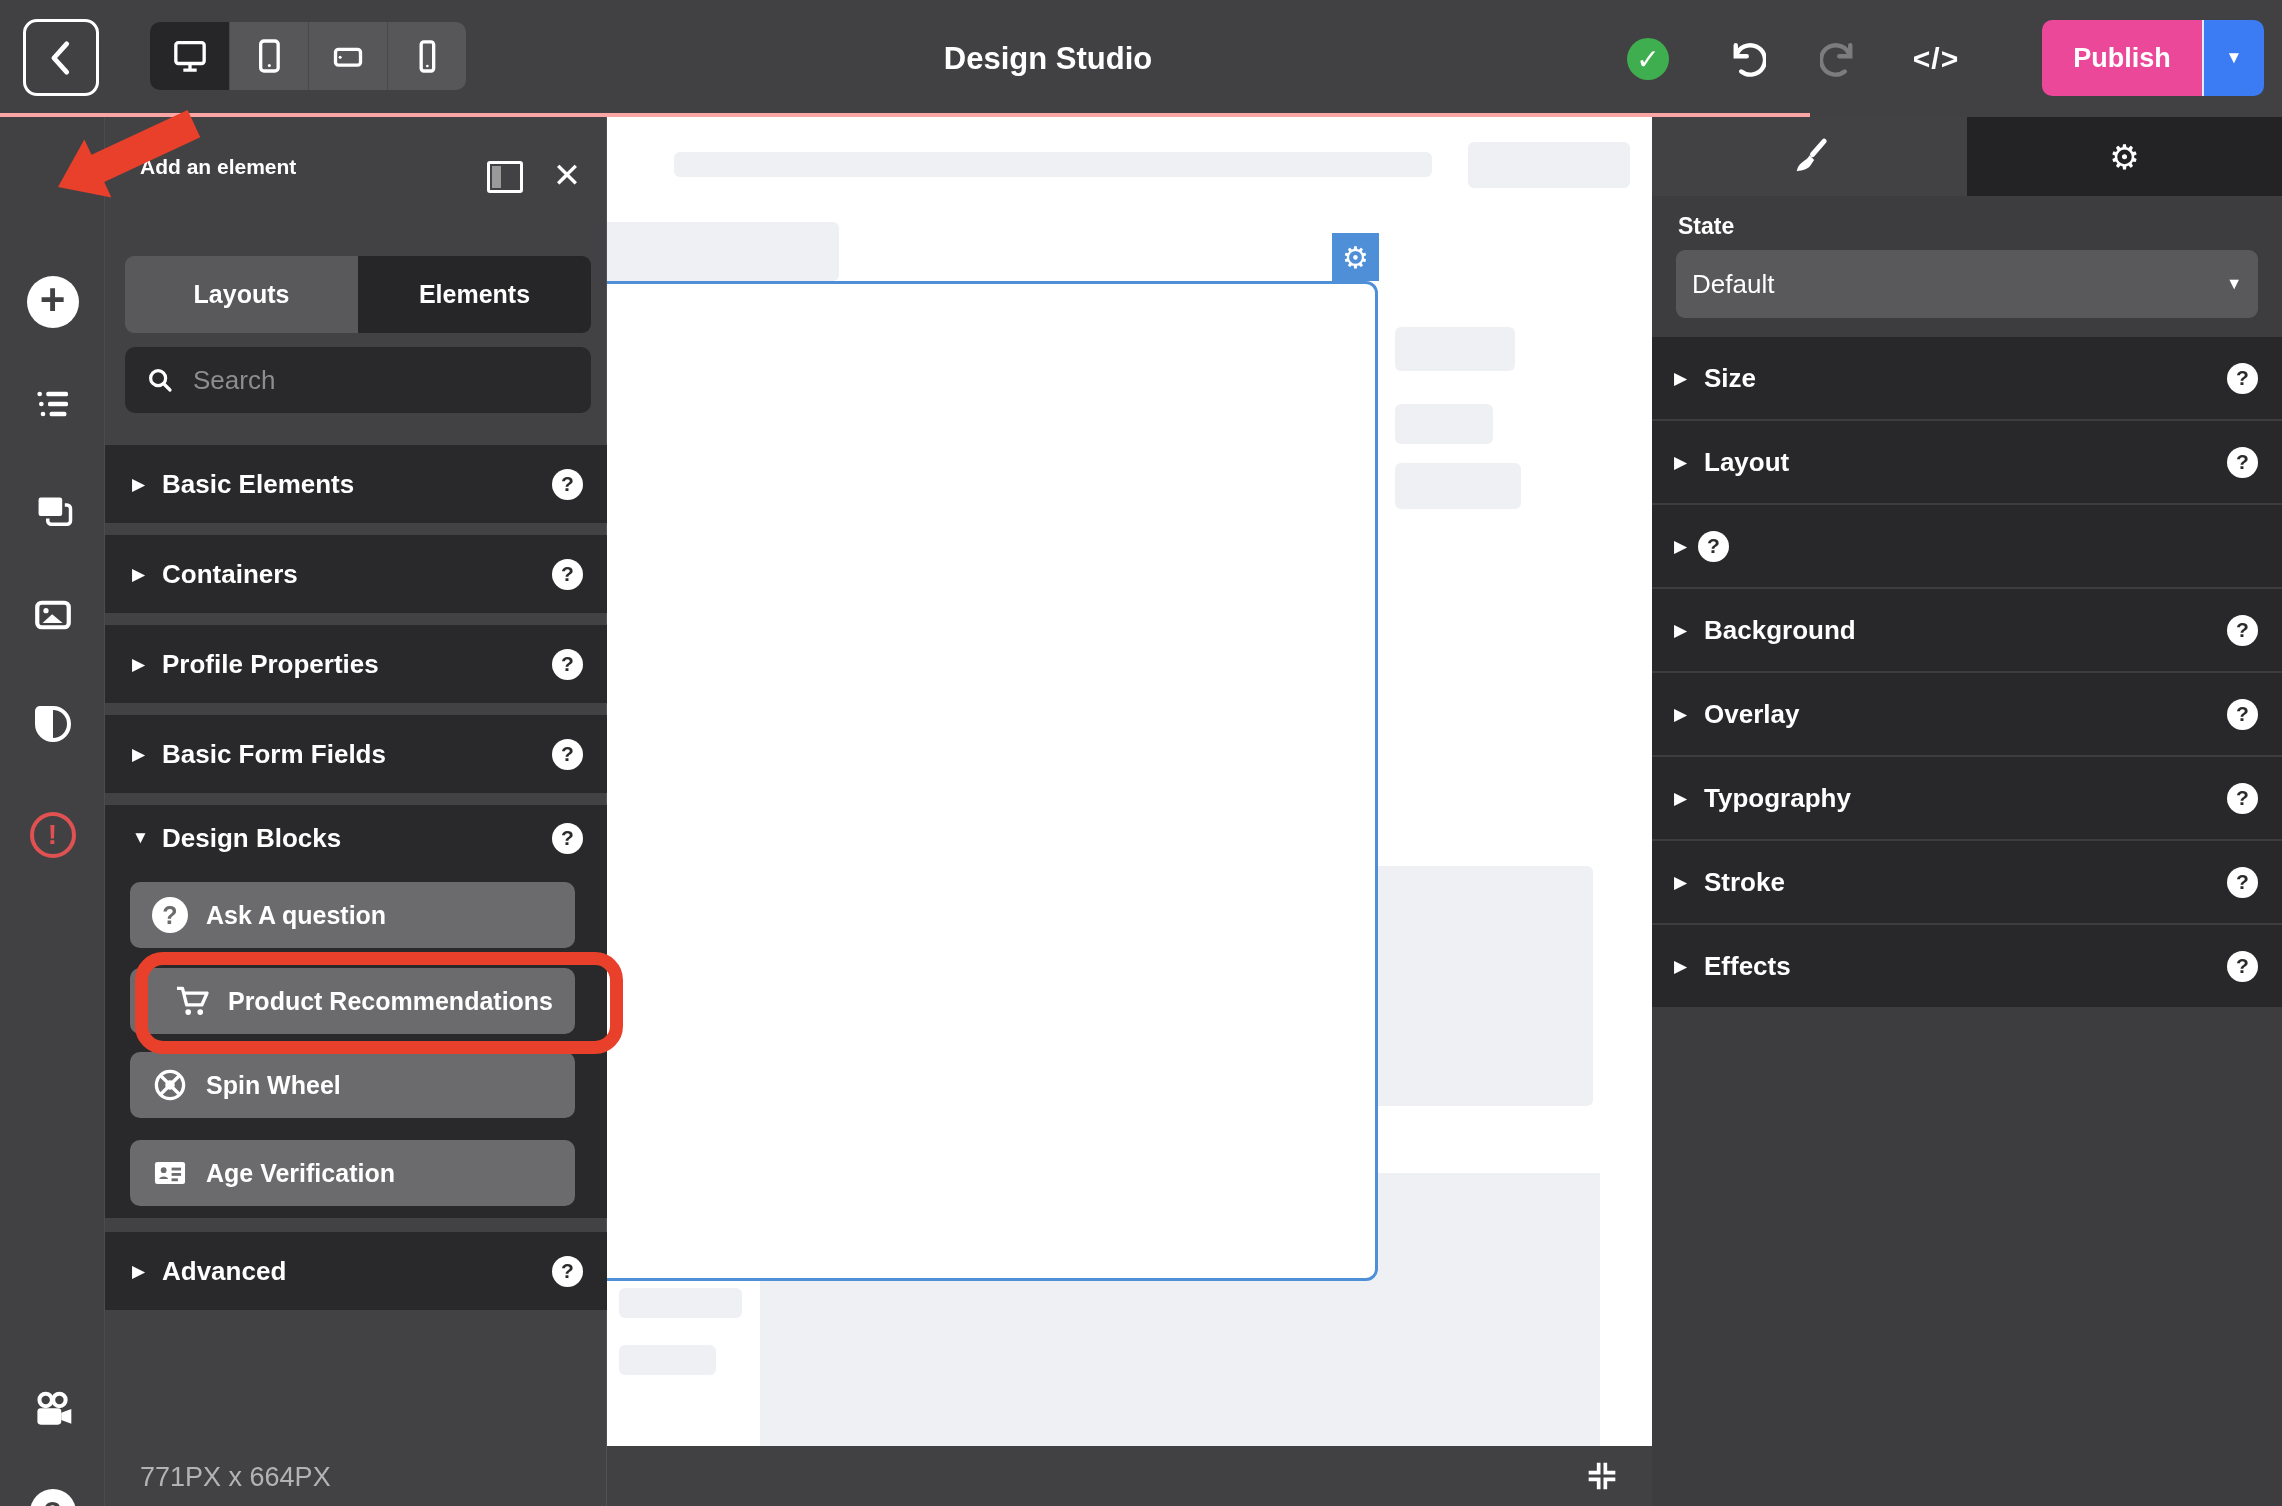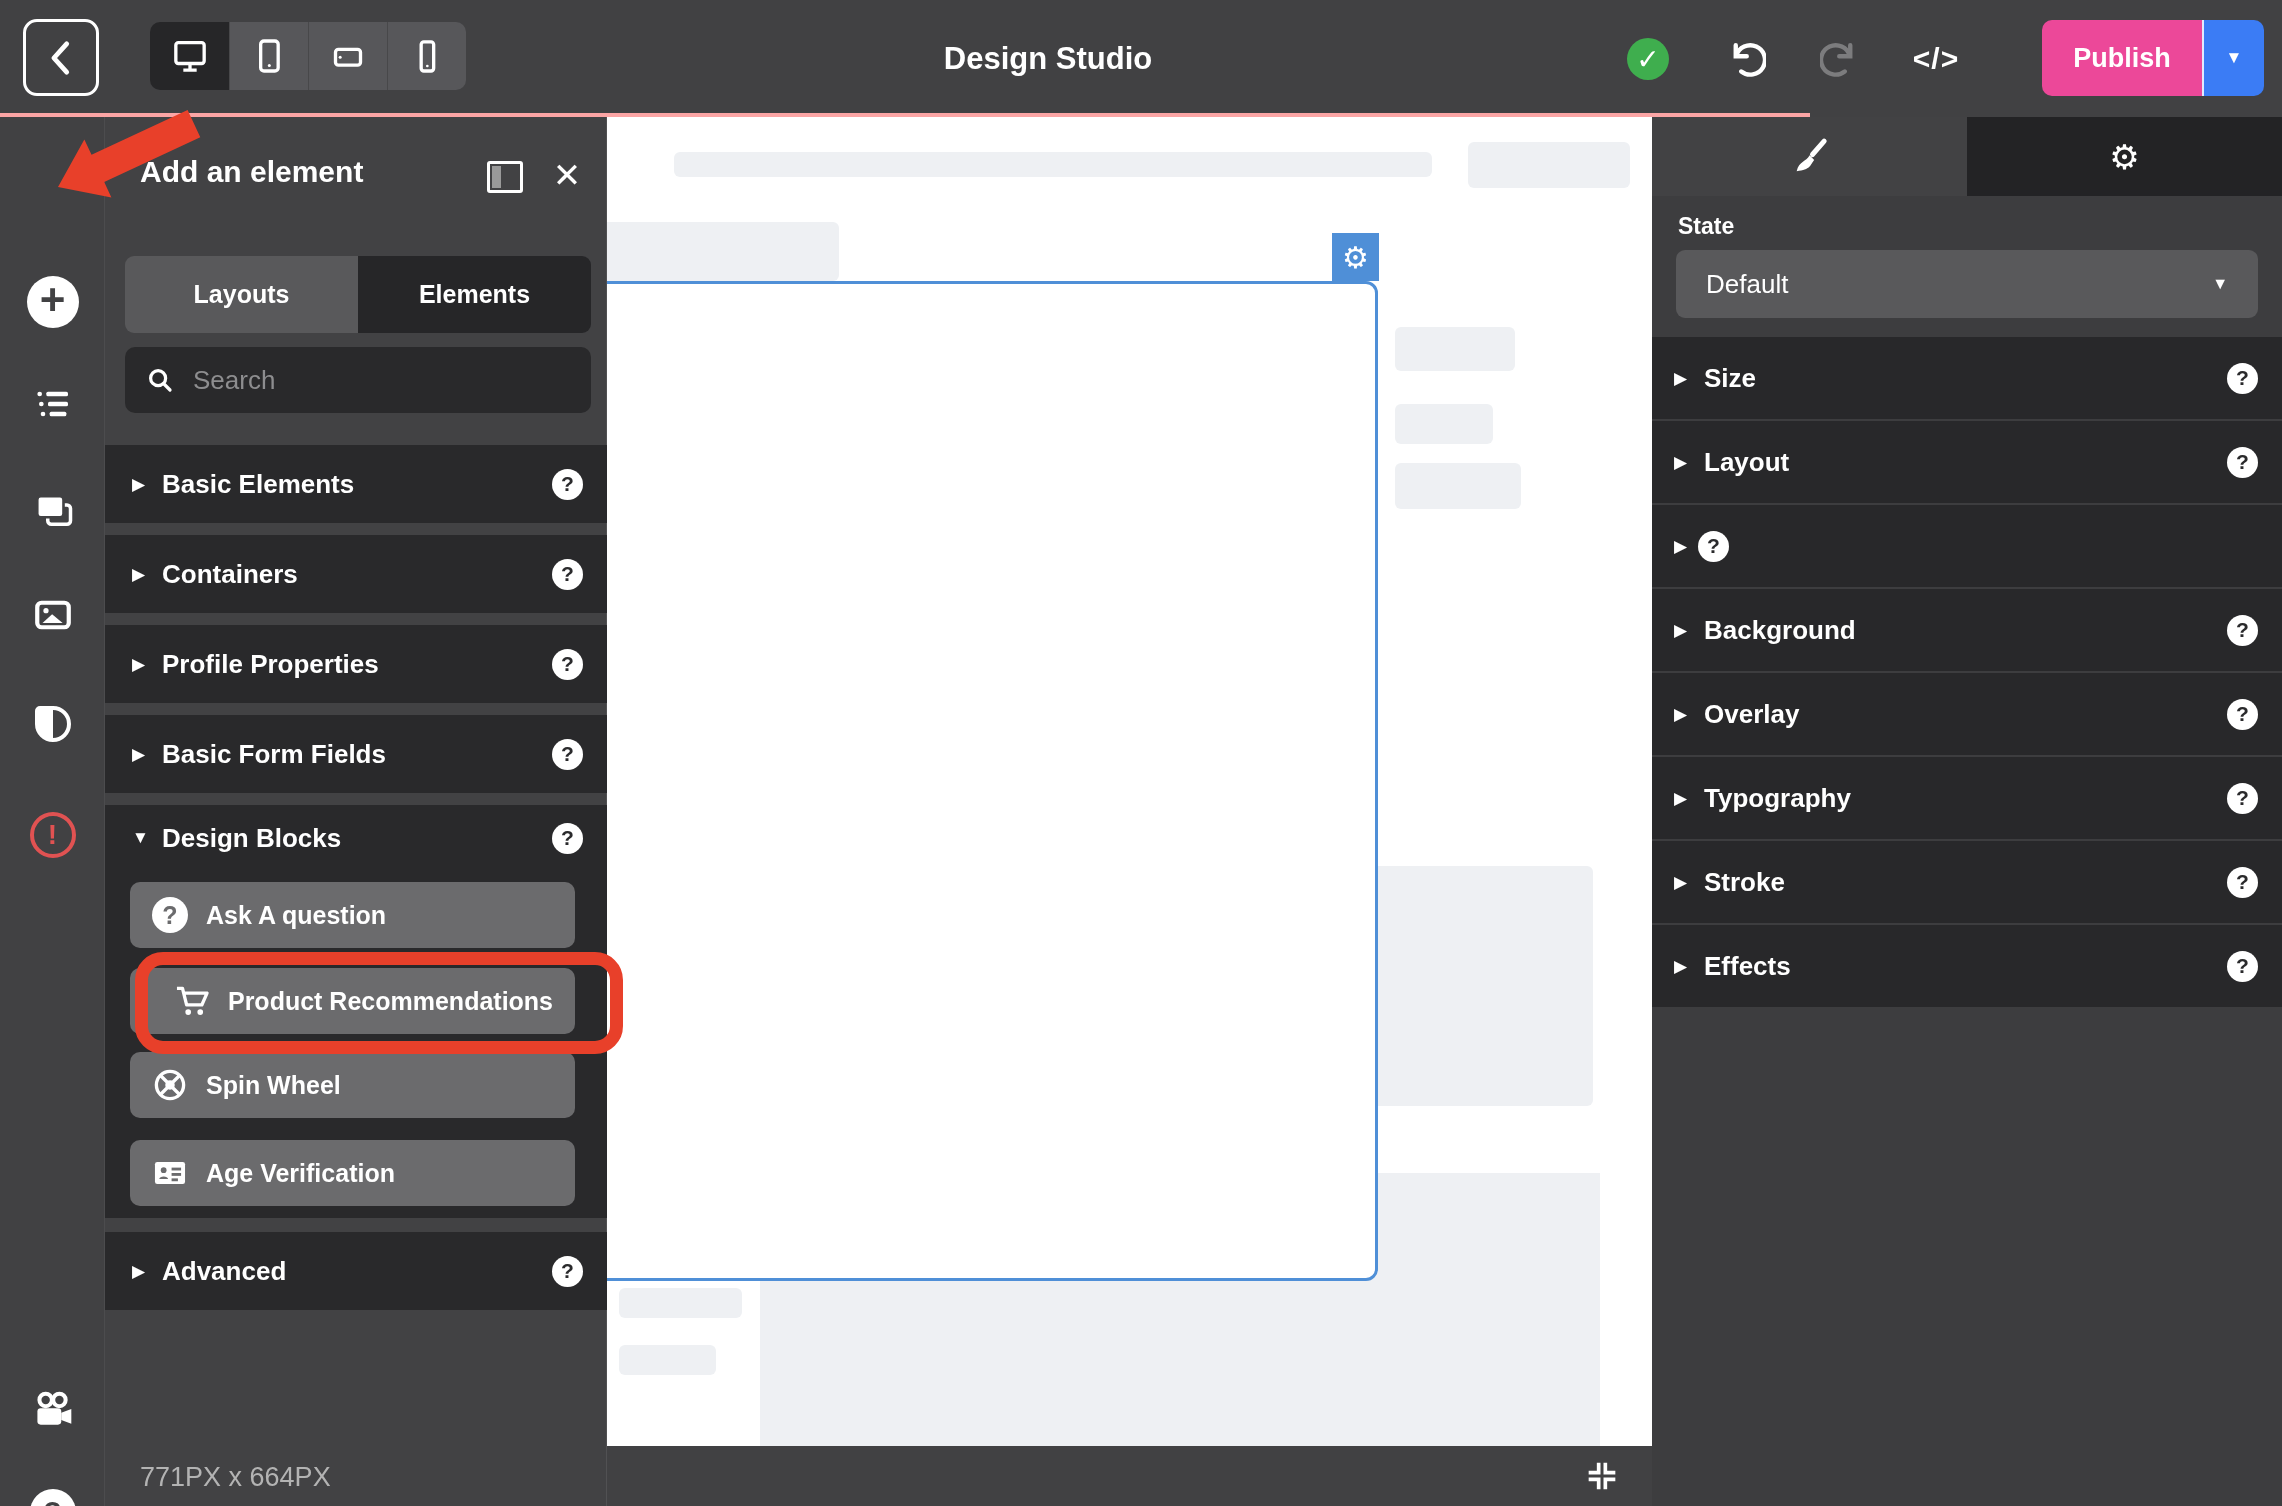--- a/index.html
+++ b/index.html
@@ -36,21 +36,21 @@
   .ph.under{z-index:1;}
   .ph.over{z-index:4;}
 
   
   .bottom-strip{position:absolute;left:605px;top:1446px;width:1047px;height:60px;background:#414143;z-index:6;}
   .size-label{position:absolute;left:140px;top:1462px;color:#b3b3b3;font-size:27px;z-index:25;}
   .resize-btn{position:absolute;right:28px;top:8px;width:44px;height:44px;display:flex;align-items:center;justify-content:center;cursor:pointer;}
 
   
   .add-panel{position:absolute;left:105px;top:117px;width:502px;height:1389px;background:#424244;border-right:1px solid #515153;z-index:10;}
-  .panel-title{position:absolute;left:35px;top:38px;color:#fff;font-size:30px;font-weight:700;}
+  .panel-title{position:absolute;left:35px;top:38px;color:#fff;font-size:21px;font-weight:700;}
   .panel-col-icon{position:absolute;left:382px;top:44px;width:36px;height:32px;border:3px solid #fff;border-radius:3px;cursor:pointer;}
   .panel-col-icon::before{content:"";position:absolute;left:2px;top:2px;bottom:2px;width:9px;background:#9a9a9a;}
   .panel-close{position:absolute;left:442px;top:38px;width:40px;height:40px;color:#fff;font-size:34px;font-weight:700;display:flex;align-items:center;justify-content:center;cursor:pointer;}
   .panel-tabs{position:absolute;left:20px;top:139px;width:466px;height:77px;display:flex;border-radius:9px;overflow:hidden;}
   .panel-tab{flex:1;display:flex;align-items:center;justify-content:center;color:#fff;font-size:25px;font-weight:700;background:#59595b;cursor:pointer;}
   .panel-tab.active{background:#262628;}
   .search-box{position:absolute;left:20px;top:230px;width:466px;height:66px;background:#29292b;border-radius:10px;display:flex;align-items:center;padding:0 20px;}
   .search-box input{flex:1;background:transparent;border:none;outline:none;color:#ddd;font-size:26px;margin-left:16px;}
   .search-box input::placeholder{color:#8d8d8f;}
   .acc-row{position:absolute;left:0;width:502px;height:78px;background:#29292b;display:flex;align-items:center;cursor:pointer;}
@@ -64,21 +64,21 @@
   .item-icon{width:40px;height:40px;display:flex;align-items:center;justify-content:center;flex:none;}
   .q-circle{width:36px;height:36px;border-radius:50%;background:#fff;color:#6b6b6d;font-size:25px;font-weight:800;display:flex;align-items:center;justify-content:center;}
   .red-ring{position:absolute;left:5px;top:-16px;width:488px;height:102px;border:13px solid #e8402a;border-radius:28px;pointer-events:none;z-index:5;}
 
   
   .inspector{position:absolute;left:1652px;top:117px;width:630px;height:1389px;background:#3d3d3f;z-index:10;}
   .insp-tabs{position:absolute;left:0;top:0;width:630px;height:79px;display:flex;}
   .insp-tab{flex:1;display:flex;align-items:center;justify-content:center;cursor:pointer;background:#424244;}
   .insp-tab.dark{background:#232325;}
   .state-label{position:absolute;left:26px;top:96px;color:#fff;font-size:23px;font-weight:700;}
-  .state-select{position:absolute;left:24px;top:133px;width:582px;height:68px;background:#59595b;border-radius:9px;display:flex;align-items:center;padding:0 30px;color:#fff;font-size:26px;cursor:pointer;}
+  .state-select{position:absolute;left:24px;top:133px;width:582px;height:68px;background:#59595b;border-radius:9px;display:flex;align-items:center;padding:0 16px;color:#fff;font-size:26px;cursor:pointer;}
   .state-select .sel-caret{margin-left:auto;font-size:16px;color:#fff;}
   .insp-row{position:absolute;left:0;width:630px;height:82px;background:#28282a;display:flex;align-items:center;cursor:pointer;}
   .insp-row .acc-caret{margin-left:22px;}
   .insp-row .acc-label{font-size:26px;}
   .gear-glyph{color:#fff;font-size:34px;}
 
   .red-arrow{position:absolute;left:28px;top:92px;z-index:40;pointer-events:none;}
   svg{display:block;}
 </style>
 </head>

